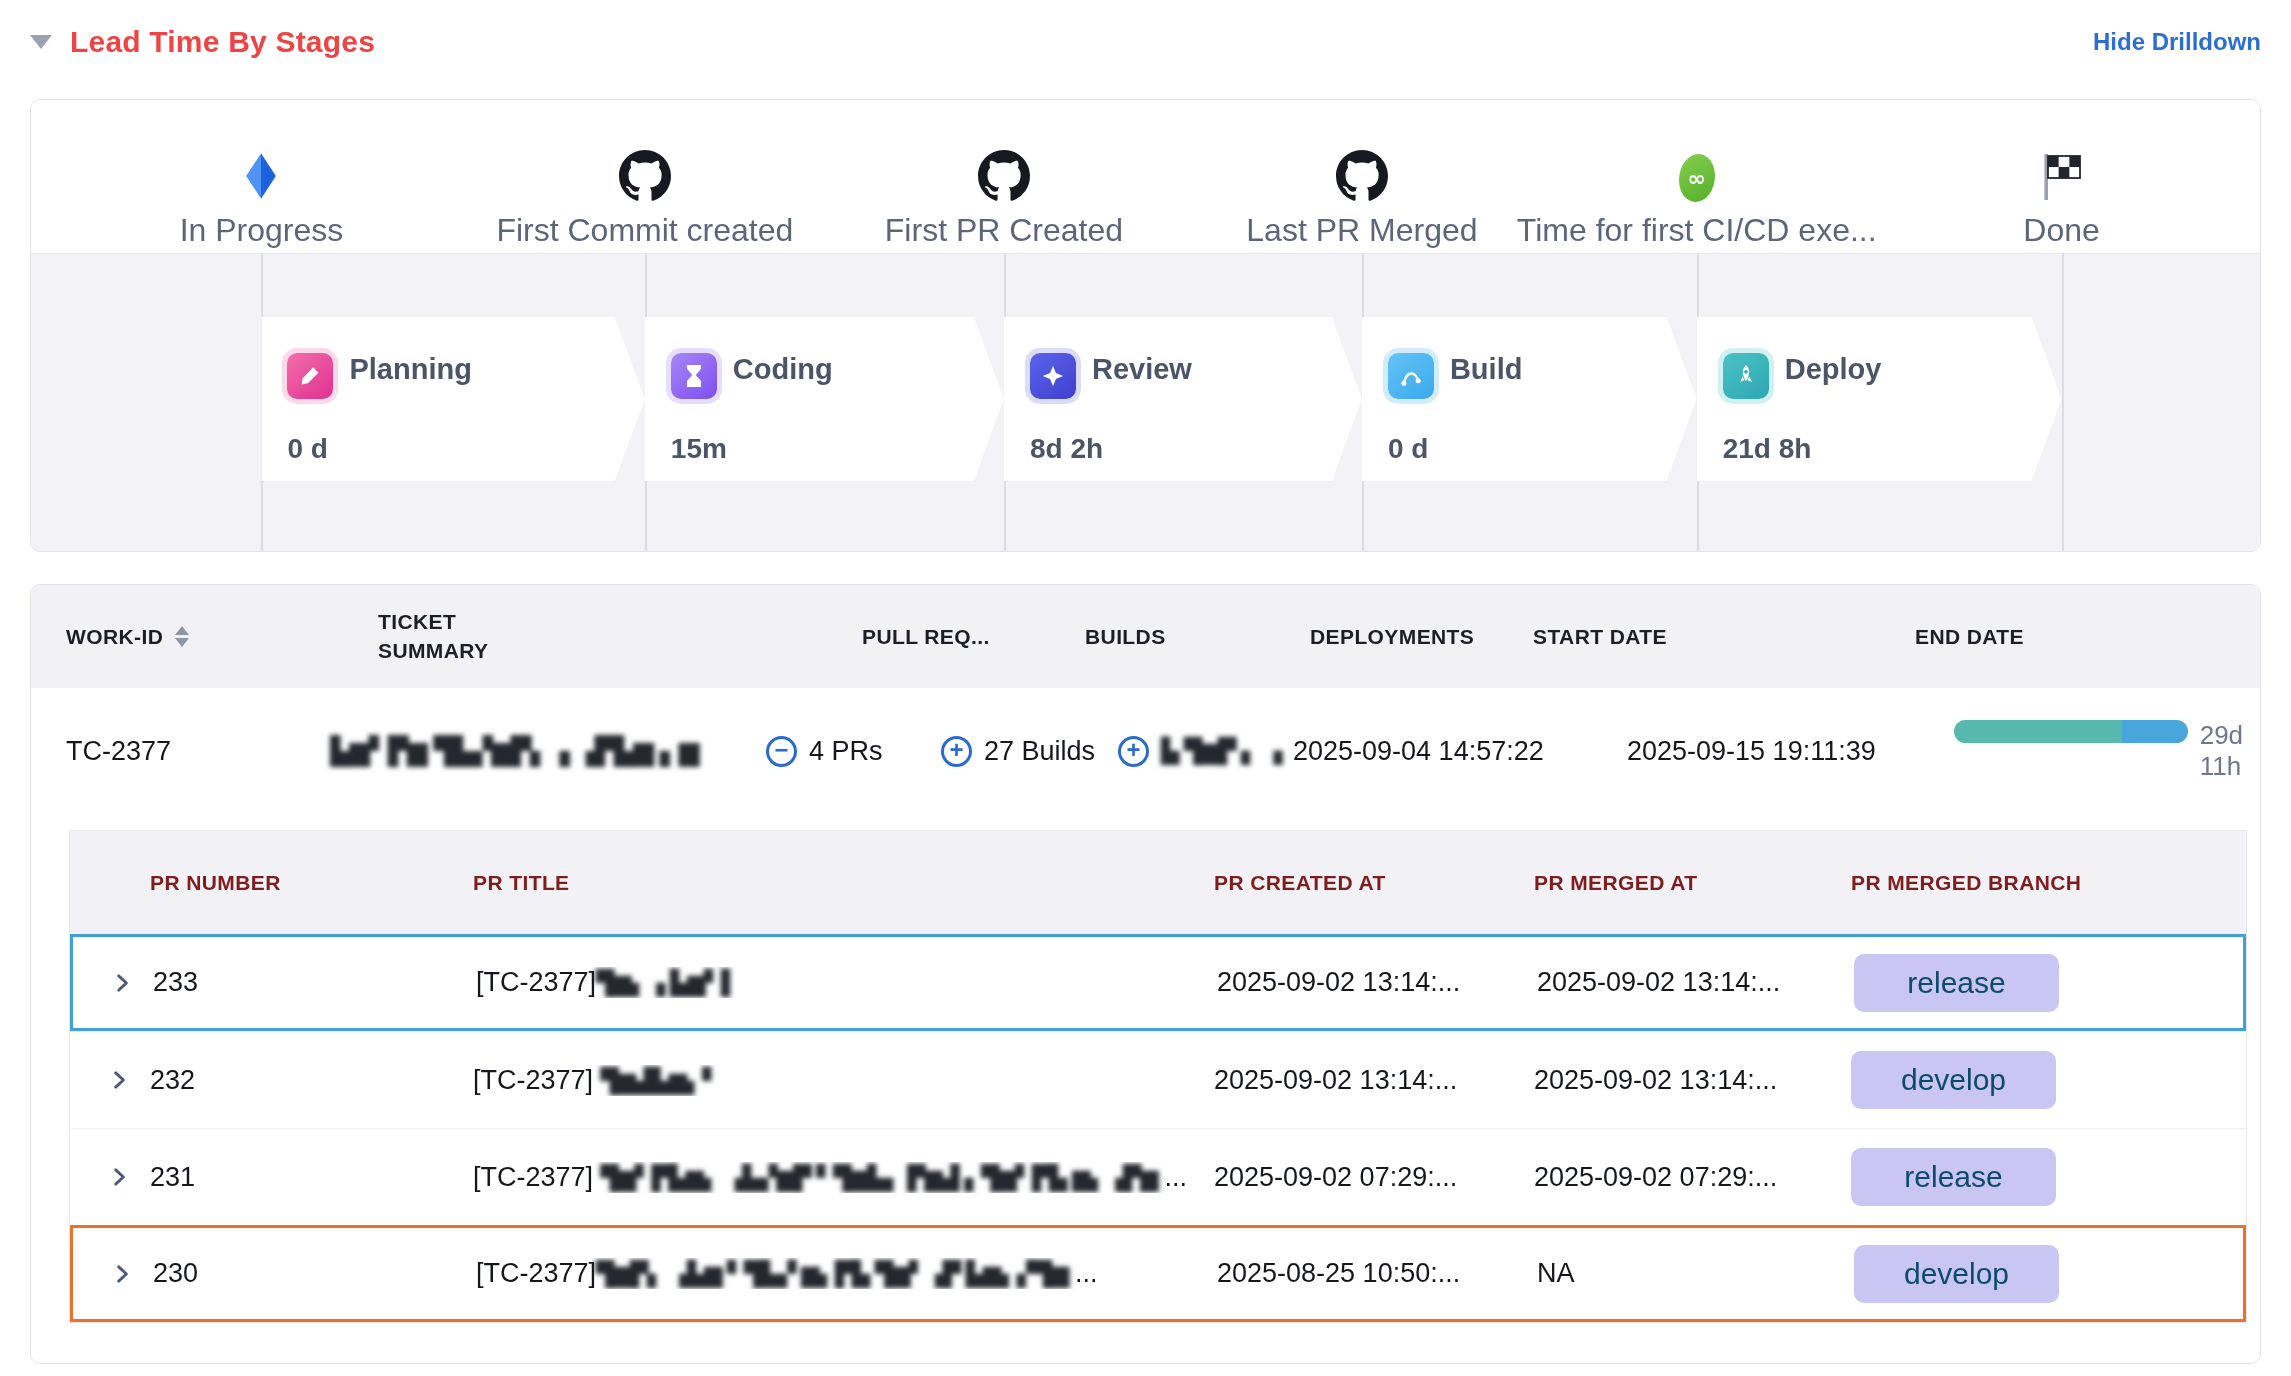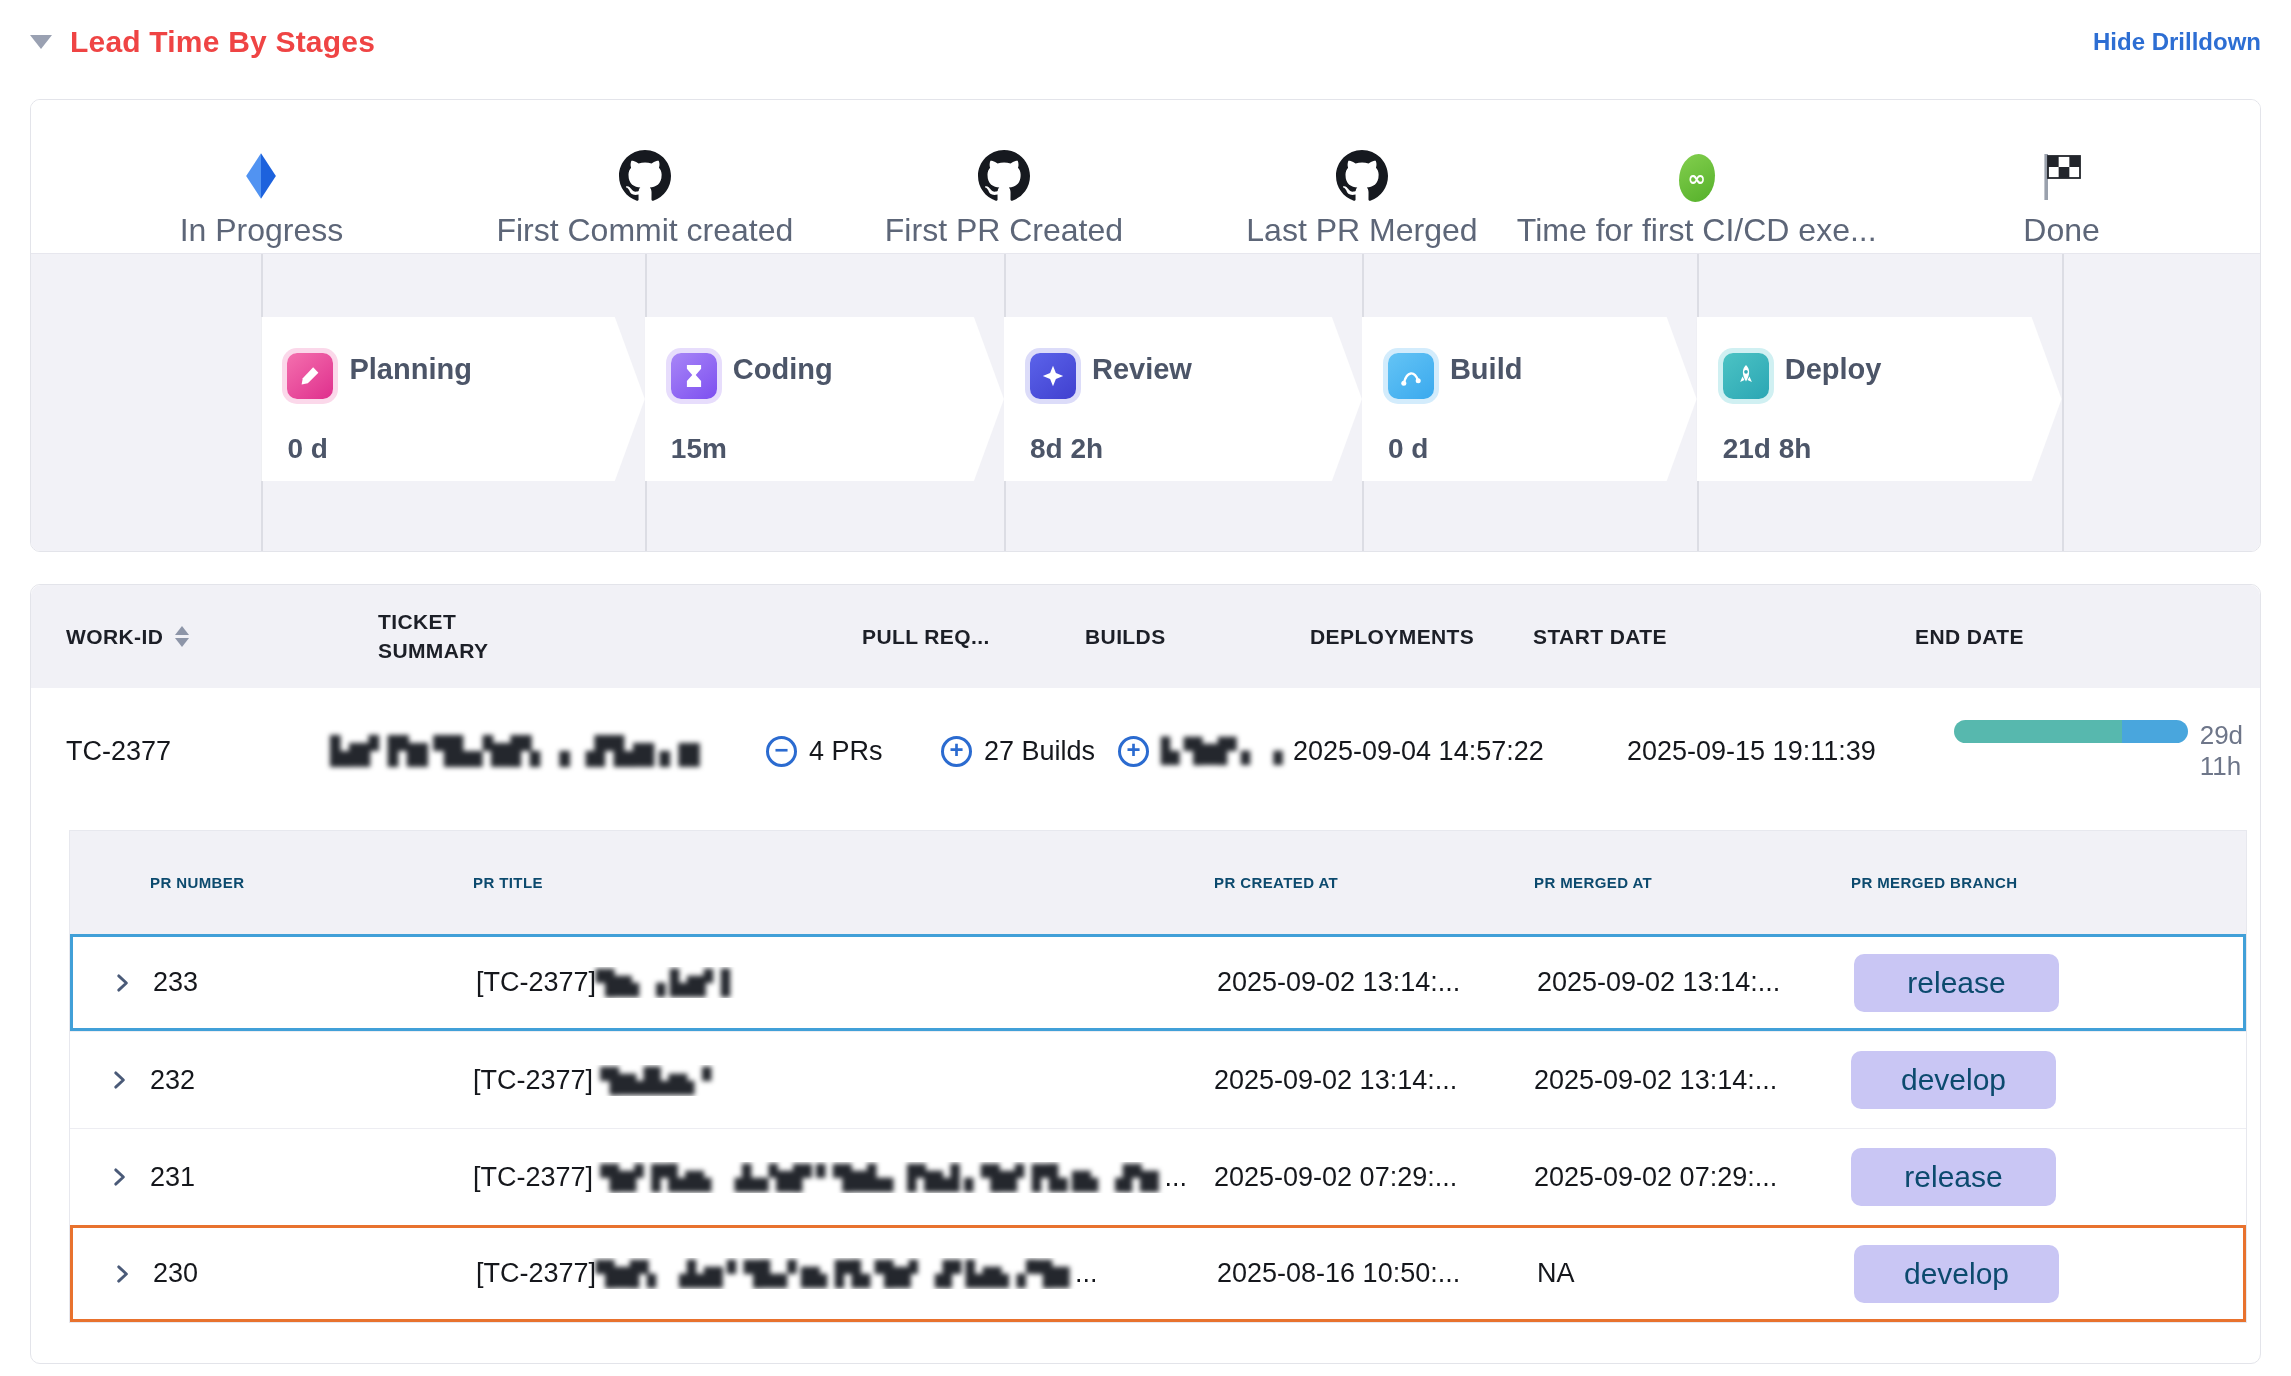--- a/index.html
+++ b/index.html
@@ -69,21 +69,21 @@
   .lead-seg { height:100%; }
   .lead-label { font-size:26px; color:#6e7689; }
 
   .redacted { font-family:"DejaVu Sans",sans-serif; filter:blur(2.6px); letter-spacing:-1.5px;
     color:#24272d; font-size:24px; }
 
   
   .pr-table { margin:16px 13px 0 38px; border:1px solid #e7e8ee; background:#fff; }
   .pr-grid { display:grid; grid-template-columns:42px 323px 741px 320px 317px 1fr; padding-left:38px; align-items:center; }
   .pr-header { background:#f1f1f6; height:103px; }
-  .pr-header .hcell { font-size:15px; font-weight:700; color:#0c4a6e; letter-spacing:.4px; line-height:1.4; }
+  .pr-header .hcell { font-size:21px; font-weight:700; color:#7f1d1d; letter-spacing:.4px; line-height:1.4; }
   .pr-row { height:97px; font-size:27px; color:#15171c; border-top:1px solid #ededf2; position:relative; background:#fff; }
   .pr-row.hl-blue { border:3px solid #41a0d8; z-index:2; }
   .pr-row.hl-orange { border:3px solid #e8722e; z-index:2; }
   .row-chevron { display:flex; align-items:center; justify-content:flex-start; cursor:pointer; }
   .pr-title-cell { white-space:nowrap; overflow:hidden; }
   .badge { display:inline-block; background:#c9c6f4; color:#0c4a6e; font-size:30px; font-weight:500;
     padding:12px 0; width:205px; text-align:center; border-radius:10px; }
 </style>
 </head>
 <body>
@@ -346,19 +346,19 @@
       </div>
 
       <div class="pr-grid pr-row hl-orange" style="border-color: rgb(232, 114, 46);">
         <div class="row-chevron">
           <svg width="22" height="22" viewBox="0 0 20 20" fill="none">
               <polyline points="7,3.5 14,10 7,16.5" stroke="#4a5a78" stroke-width="2.6" stroke-linecap="round" stroke-linejoin="round"></polyline>
             </svg>
         </div>
         <div>230</div>
         <div class="pr-title-cell"><span>[TC-2377]</span><span class="redacted">▜▆▛▖ ▗▙▆ ▘▜▙▞ ▆▖▛▙ ▜▆▘▗▛ ▙▆▖▞▜▆</span><span> ...</span></div>
-        <div>2025-08-16 10:50:...</div>
+        <div>2025-08-25 10:50:...</div>
         <div>NA</div>
         <div><span class="badge" style="background: rgb(201, 198, 244);">develop</span></div>
       </div>
     </div>
   </div>
 </div>
 
 </body></html>

